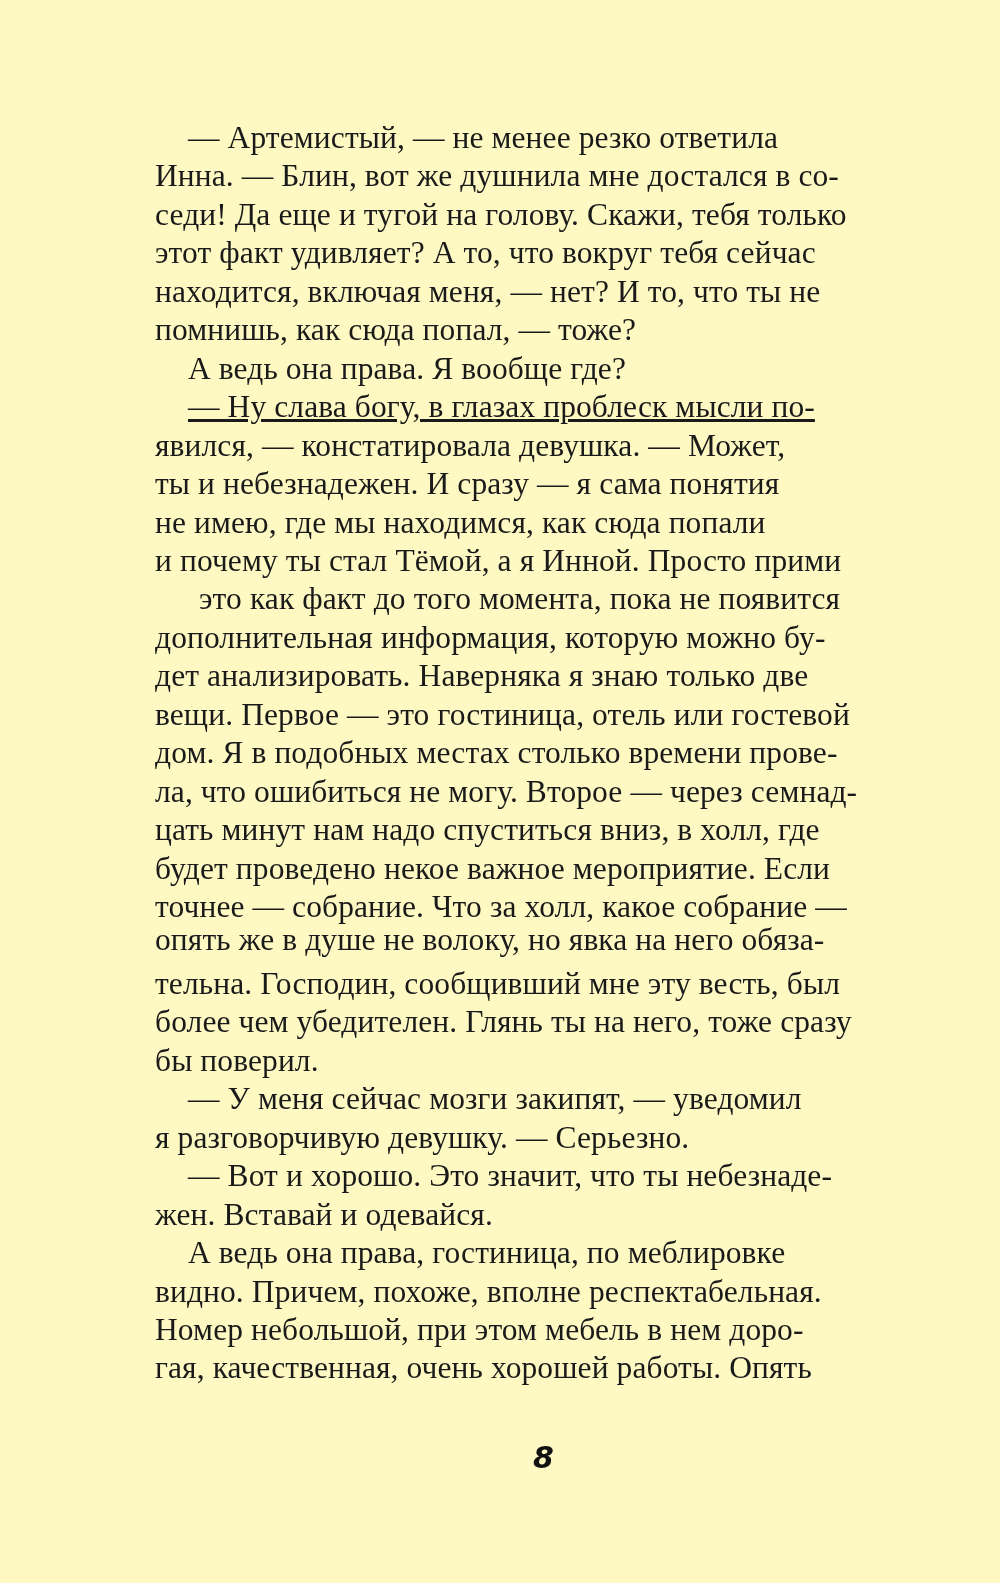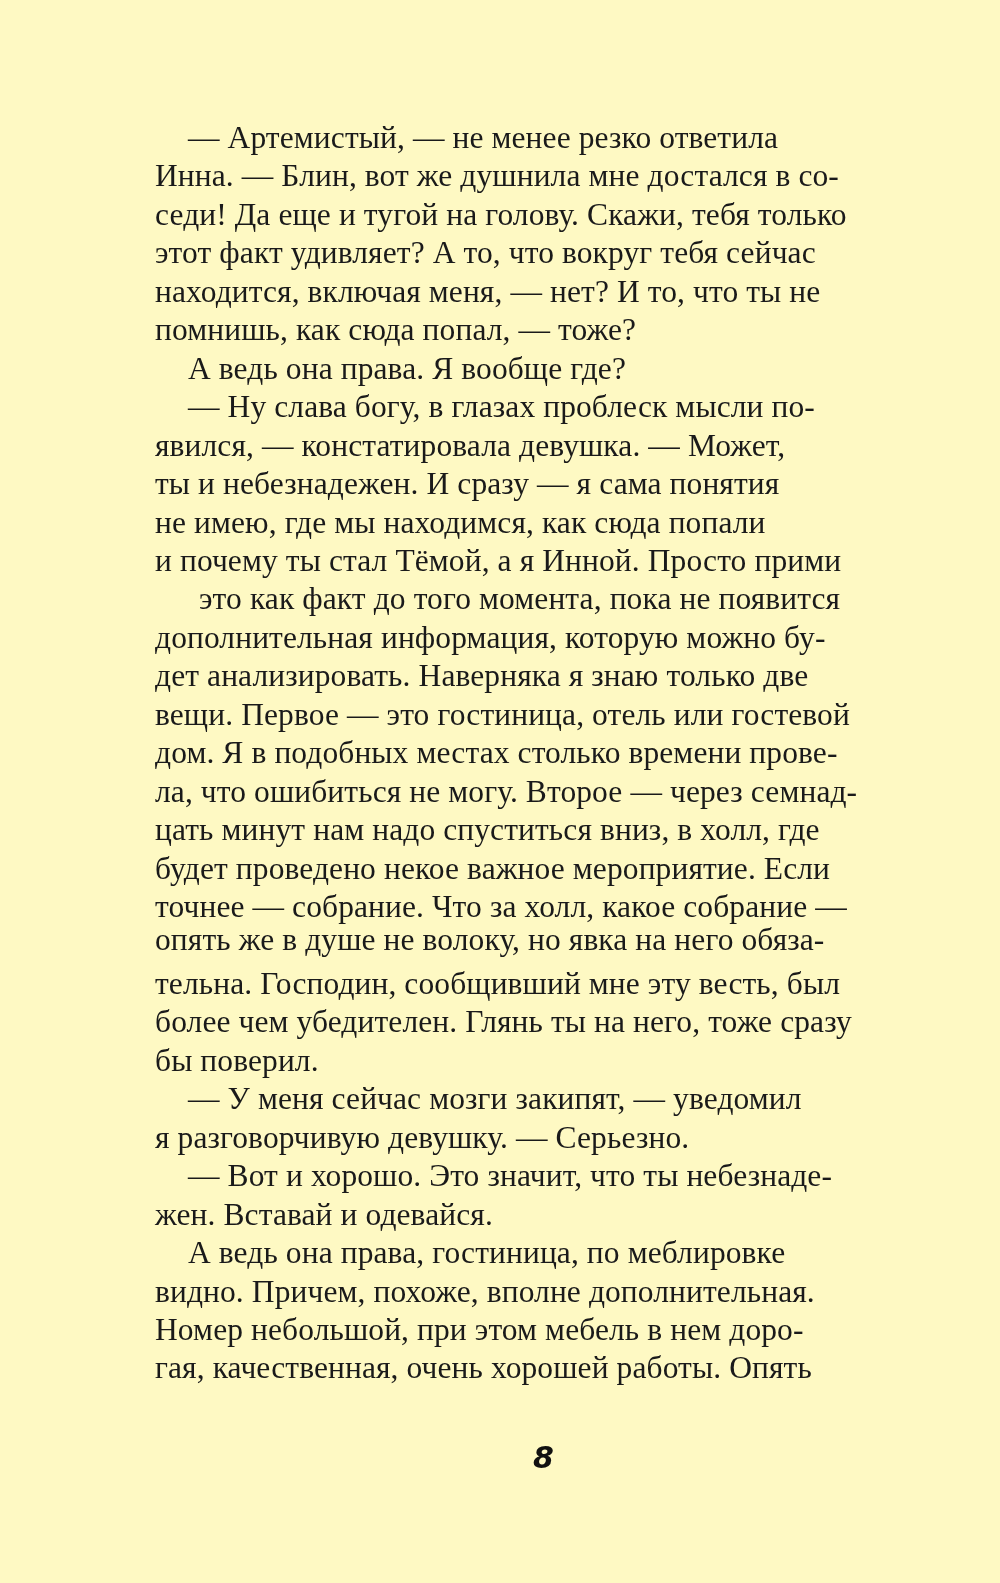--- a/index.html
+++ b/index.html
@@ -26,21 +26,21 @@
 
 <div class="page">
   <div class="text-block" id="text-block">
       <div class="line indent" style="top: 0px; text-align-last: left; text-align: left;">— Артемистый, — не менее резко ответила</div>
       <div class="line" style="top: 38.45px; text-align-last: left; text-align: left;">Инна. — Блин, вот же душнила мне достался в со-</div>
       <div class="line" style="top: 76.9px; text-align-last: left; text-align: left;">седи! Да еще и тугой на голову. Скажи, тебя только</div>
       <div class="line" style="top: 115.35px; text-align-last: left; text-align: left;">этот факт удивляет? А то, что вокруг тебя сейчас</div>
       <div class="line" style="top: 153.8px; text-align-last: left; text-align: left;">находится, включая меня, — нет? И то, что ты не</div>
       <div class="line last" style="top: 192.25px;">помнишь, как сюда попал, — тоже?</div>
       <div class="line indent last" style="top: 230.7px;">А ведь она права. Я вообще где?</div>
-      <div class="line indent" style="top: 269.15px; text-align-last: left; text-align: left;">— Ну слава богу, в глазах проблеск мысли по-</div>
+      <div class="line indent" style="top: 269.15px; text-align-last: left; text-align: left; text-decoration: underline;">— Ну слава богу, в глазах проблеск мысли по-</div>
       <div class="line" style="top: 307.6px; text-align-last: left; text-align: left;">явился, — констатировала девушка. — Может,</div>
       <div class="line" style="top: 346.05px; text-align-last: left; text-align: left;">ты и небезнадежен. И сразу — я сама понятия</div>
       <div class="line" style="top: 384.5px; text-align-last: left; text-align: left;">не имею, где мы находимся, как сюда попали</div>
       <div class="line" style="top: 422.95px; text-align-last: left; text-align: left;">и почему ты стал Тёмой, а я Инной. Просто прими</div>
       <div class="line" style="top: 461.4px; text-align-last: left; text-align: right; margin-left: 44px;">это как факт до того момента, пока не появится</div>
       <div class="line" style="top: 499.85px; text-align-last: left; text-align: center;">дополнительная информация, которую можно бу-</div>
       <div class="line" style="top: 538.3px; text-align-last: left; text-align: left;">дет анализировать. Наверняка я знаю только две</div>
       <div class="line" style="top: 576.75px; text-align-last: left; text-align: left;">вещи. Первое — это гостиница, отель или гостевой</div>
       <div class="line" style="top: 615.2px; text-align-last: left; text-align: left;">дом. Я в подобных местах столько времени прове-</div>
       <div class="line" style="top: 653.65px; text-align-last: left; text-align: left;">ла, что ошибиться не могу. Второе — через семнад-</div>
@@ -49,18 +49,18 @@
       <div class="line" style="top: 769px; text-align-last: left; text-align: left;">точнее — собрание. Что за холл, какое собрание —</div>
       <div class="line" style="top: 802px; text-align-last: left; text-align: left;">опять же в душе не волоку, но явка на него обяза-</div>
       <div class="line" style="top: 845.9px; text-align-last: left; text-align: left;">тельна. Господин, сообщивший мне эту весть, был</div>
       <div class="line" style="top: 884.35px; text-align-last: left; text-align: left;">более чем убедителен. Глянь ты на него, тоже сразу</div>
       <div class="line last" style="top: 922.8px;">бы поверил.</div>
       <div class="line indent" style="top: 961.25px; text-align-last: left; text-align: left;">— У меня сейчас мозги закипят, — уведомил</div>
       <div class="line last" style="top: 999.7px;">я разговорчивую девушку. — Серьезно.</div>
       <div class="line indent" style="top: 1038.15px; text-align-last: left; text-align: left;">— Вот и хорошо. Это значит, что ты небезнаде-</div>
       <div class="line last" style="top: 1076.6px;">жен. Вставай и одевайся.</div>
       <div class="line indent" style="top: 1115.05px; text-align-last: left; text-align: left;">А ведь она права, гостиница, по меблировке</div>
-      <div class="line" style="top: 1153.5px; text-align-last: left; text-align: left;">видно. Причем, похоже, вполне дополнительная.</div>
+      <div class="line" style="top: 1153.5px; text-align-last: left; text-align: left;">видно. Причем, похоже, вполне респектабельная.</div>
       <div class="line" style="top: 1191.95px; text-align-last: left; text-align: right;">Номер небольшой, при этом мебель в нем доро-</div>
       <div class="line" style="top: 1230.4px; text-align-last: left; text-align: left;">гая, качественная, очень хорошей работы. Опять</div>
     </div>
   <div class="page-number">8</div>
 </div>
 
 </body></html>

